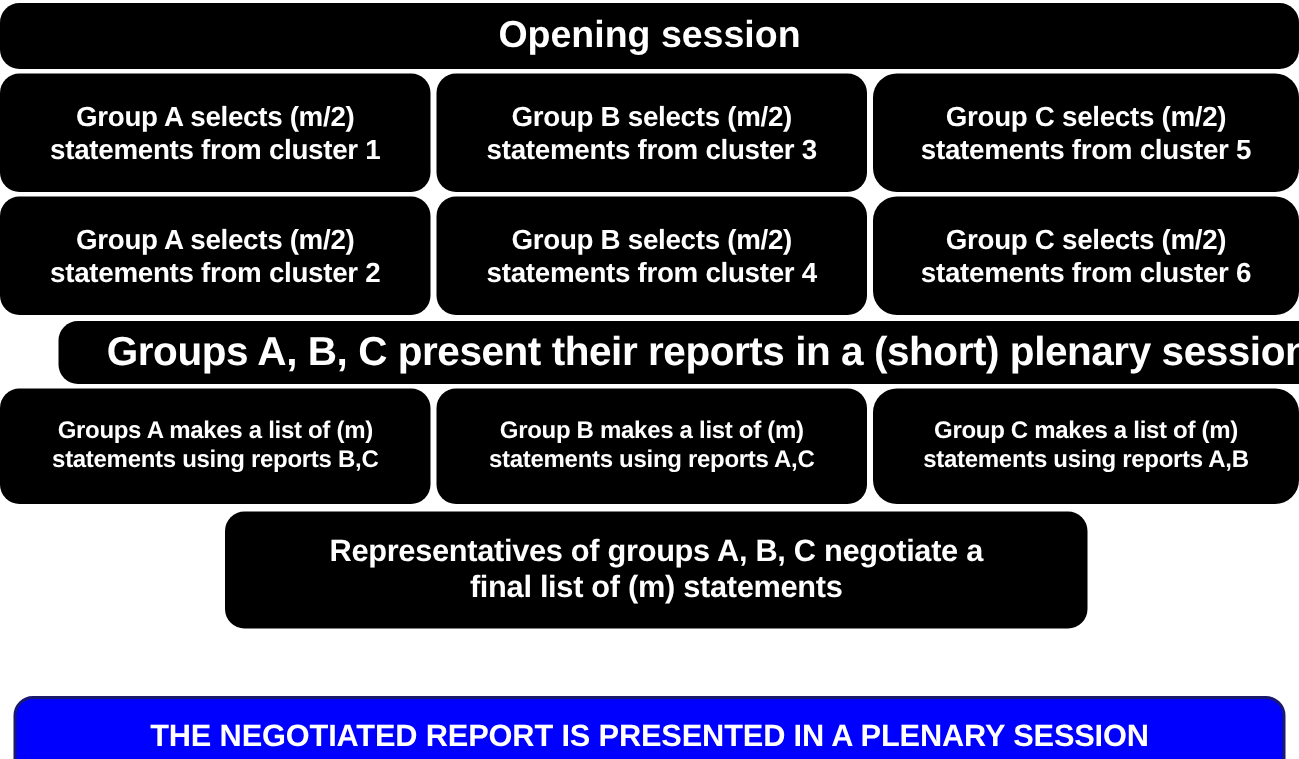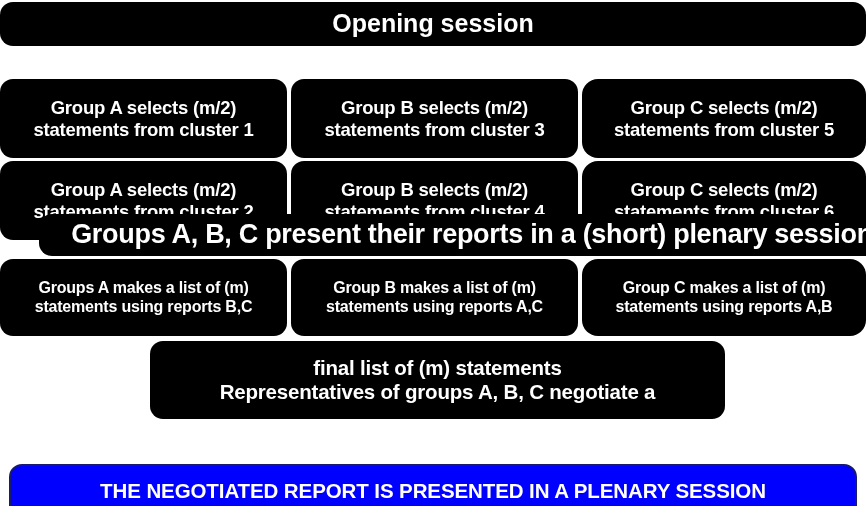--- a/index.html
+++ b/index.html
@@ -55,21 +55,20 @@
     height: 44px;
     font-size: 25px;
     font-weight: bold;
     letter-spacing: 0px;
   }
 
   
   .select-box {
     height: 79px;
     font-size: 18.5px;
-    margin-top: 30px;
   }
   .row-sel-1 { top: 49px; }
   .row-sel-2 { top: 131px; }
 
   .col-a { left: 0px;   width: 287px; }
   .col-b { left: 291px; width: 287px; }
   .col-c { left: 582px; width: 284px; border-radius: 16px; }
 
   
   .plenary-bar {
@@ -184,22 +183,22 @@
   </div>
   <div class="box report-box col-c">
     <span class="lines">
       <span>Group C makes a list of (m)</span>
       <span>statements using reports A,B</span>
     </span>
   </div>
 
   <div class="box negotiate-box">
     <span class="lines">
+      <span>Representatives of groups A, B, C negotiate a</span>
       <span>final list of (m) statements</span>
-      <span>Representatives of groups A, B, C negotiate a</span>
     </span>
   </div>
 
   <div class="box final-banner">
     <span class="lines">
       <span>THE NEGOTIATED REPORT IS PRESENTED IN A PLENARY SESSION</span>
       <span>(no changes are cluster!!)</span>
     </span>
   </div>
 

